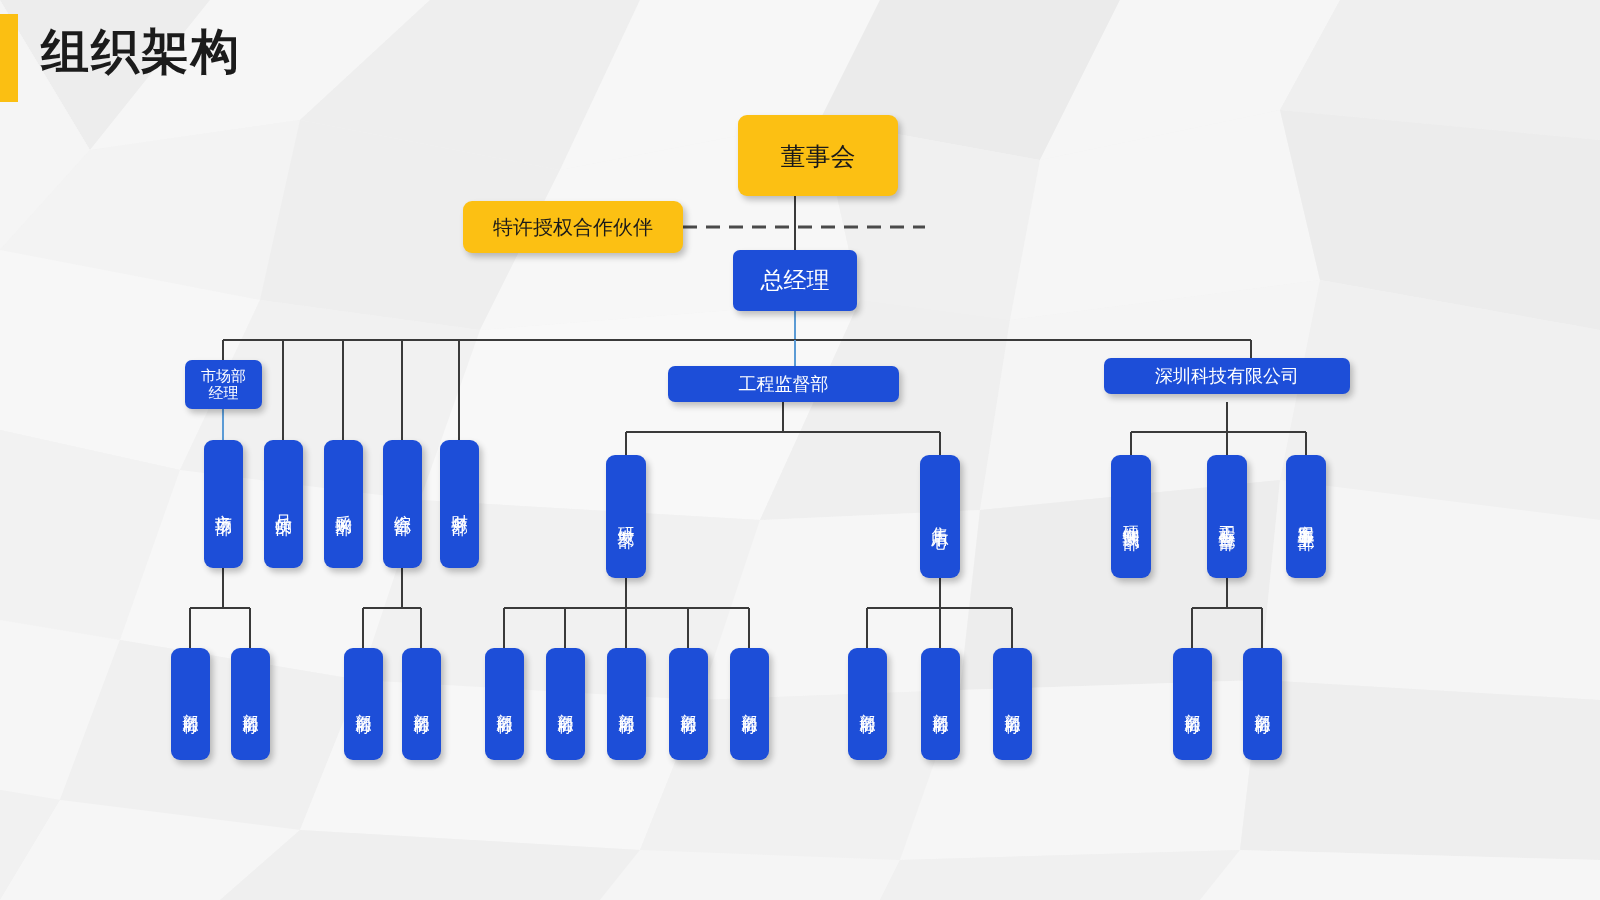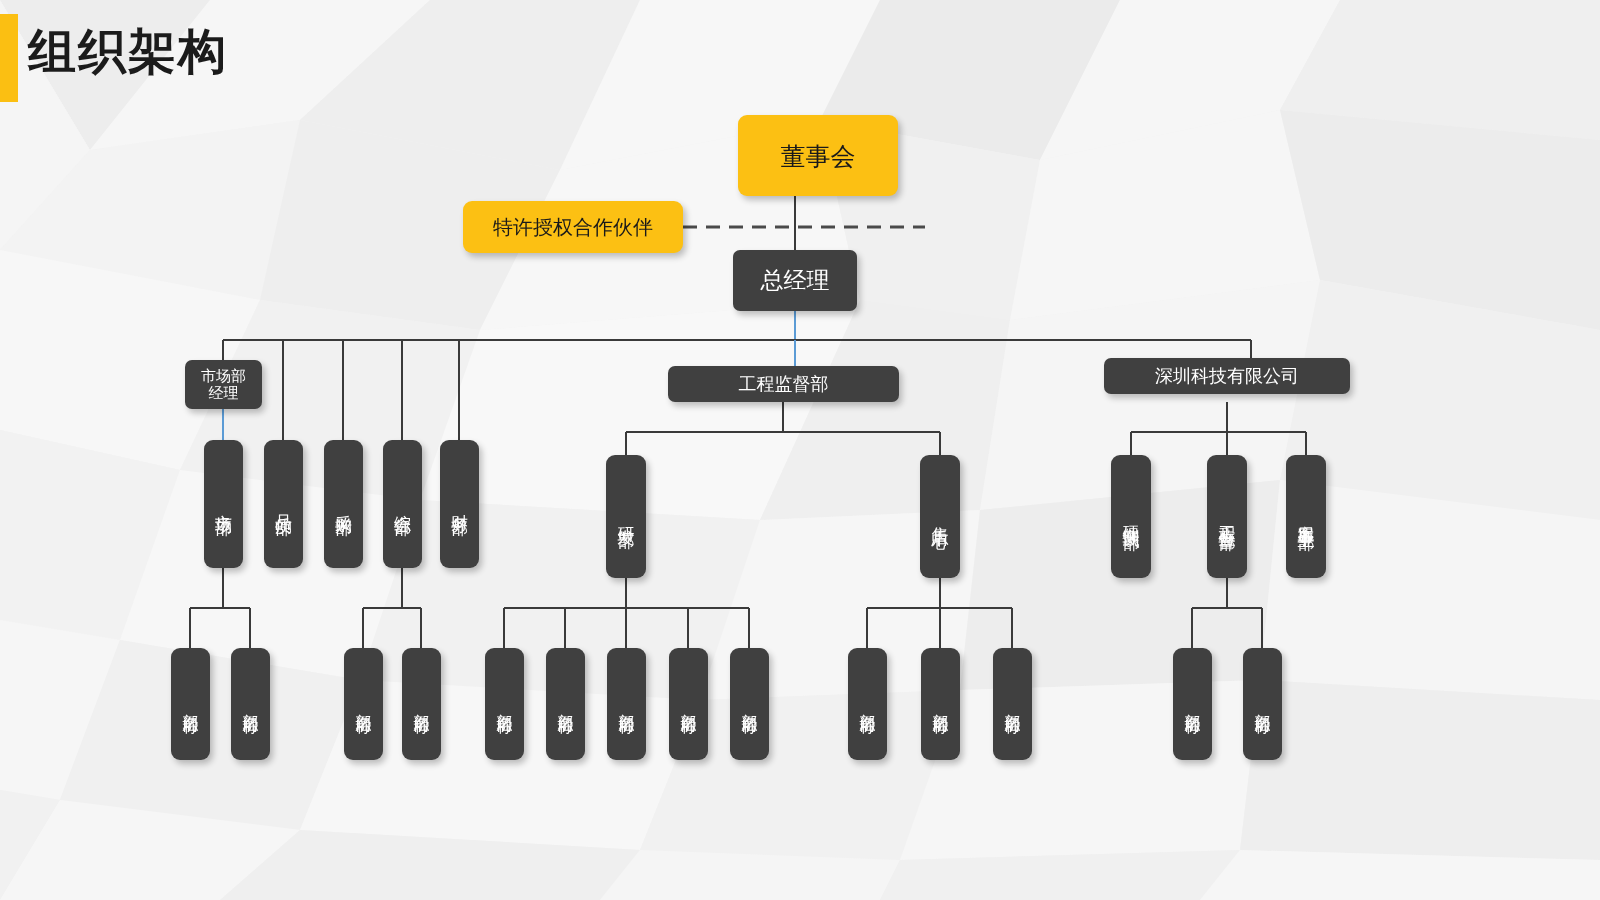--- a/index.html
+++ b/index.html
@@ -24,21 +24,21 @@
   
   #title-bar {
     position: absolute;
     left: 0; top: 14px;
     width: 18px; height: 88px;
     background: #fbbf12;
     z-index: 5;
   }
   #page-title {
     position: absolute;
-    left: 28px; top: 24px;
+    left: 41px; top: 24px;
     font-size: 48px;
     font-weight: bold;
     color: #1b1b1b;
     letter-spacing: 2px;
     z-index: 5;
     line-height: 1.15;
     font-family: "Liberation Sans", "DejaVu Sans", sans-serif;
   }
 
   
@@ -53,21 +53,21 @@
   .node {
     position: absolute;
     z-index: 3;
     display: flex;
     align-items: center;
     justify-content: center;
     text-align: center;
     border-radius: 7px;
     box-shadow: 3px 4px 6px rgba(0,0,0,0.24);
     color: #ffffff;
-    background: #404040;
+    background: #1d4ed8;
     line-height: 1.12;
     font-family: "Liberation Sans", "DejaVu Sans", sans-serif;
   }
   .node.yellow {
     background: #fcc013;
     color: #1a1a1a;
     border-radius: 9px;
   }
   .node.vert {
     writing-mode: vertical-rl;

